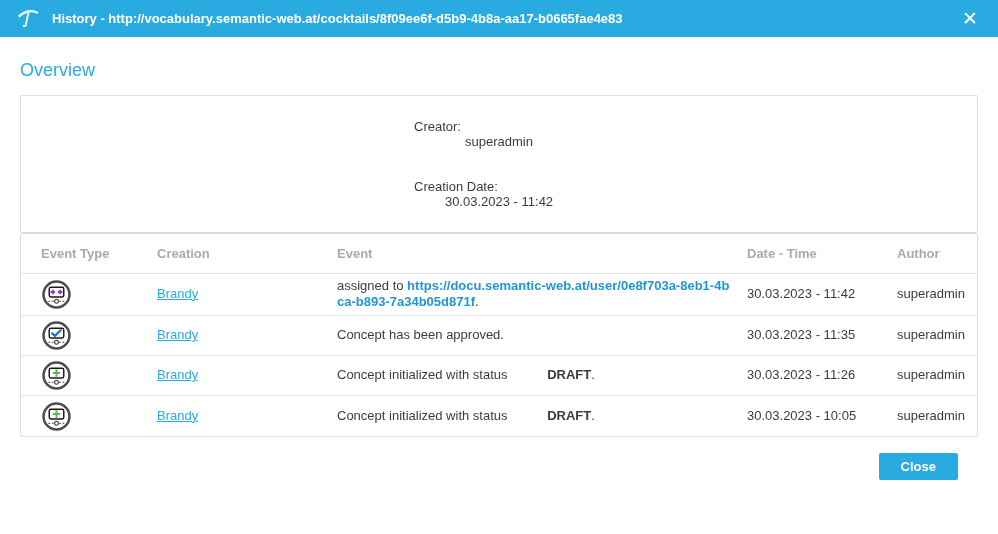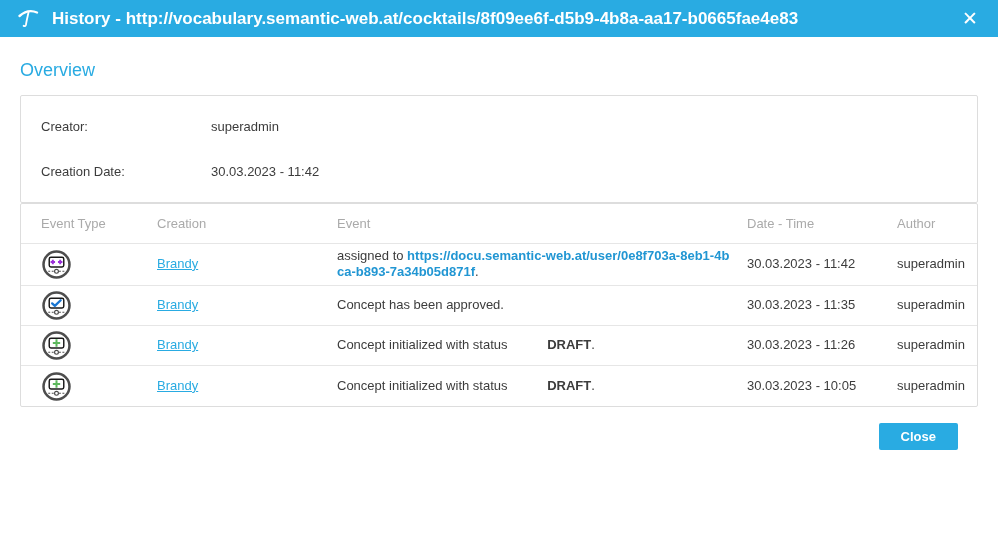--- a/index.html
+++ b/index.html
@@ -16,21 +16,21 @@
     height: 37px;
     background: #29abe2;
     display: flex;
     align-items: center;
     padding: 0 16px;
   }
   .titlebar .logo { width: 24px; height: 24px; flex: 0 0 auto; }
   .titlebar .title {
     color: #ffffff;
     font-weight: bold;
-    font-size: 17px;
+    font-size: 13px;
     margin-left: 12px;
     flex: 1 1 auto;
     white-space: nowrap;
     overflow: hidden;
   }
   .titlebar .close-x {
     color: #ffffff;
     font-size: 19px;
     font-weight: normal;
     line-height: 1;
@@ -45,28 +45,28 @@
     font-weight: normal;
     margin: 23px 0 14px 0;
   }
   .panel {
     border: 1px solid #dddddd;
     border-radius: 2px;
     background: #ffffff;
   }
   
   .overview-panel { padding: 8px 0; }
-  .field-row { display: flex; padding: 15px 20px; align-items: center; }
+  .field-row { display: flex; padding: 15px 20px; align-items: center; flex-direction: column; }
   .field-label { width: 170px; color: #3c3c3c; }
   .field-value { color: #3c3c3c; }
   
   table.changes { width: 100%; border-collapse: collapse; }
   table.changes th {
     text-align: left;
-    font-weight: normal;
+    font-weight: bold;
     color: #aaaaaa;
     font-size: 13px;
     height: 39px;
     padding: 0 8px;
   }
   table.changes td {
     border-top: 1px solid #e6e6e6;
     padding: 4px 8px;
     height: 40px;
     color: #3c3c3c;

